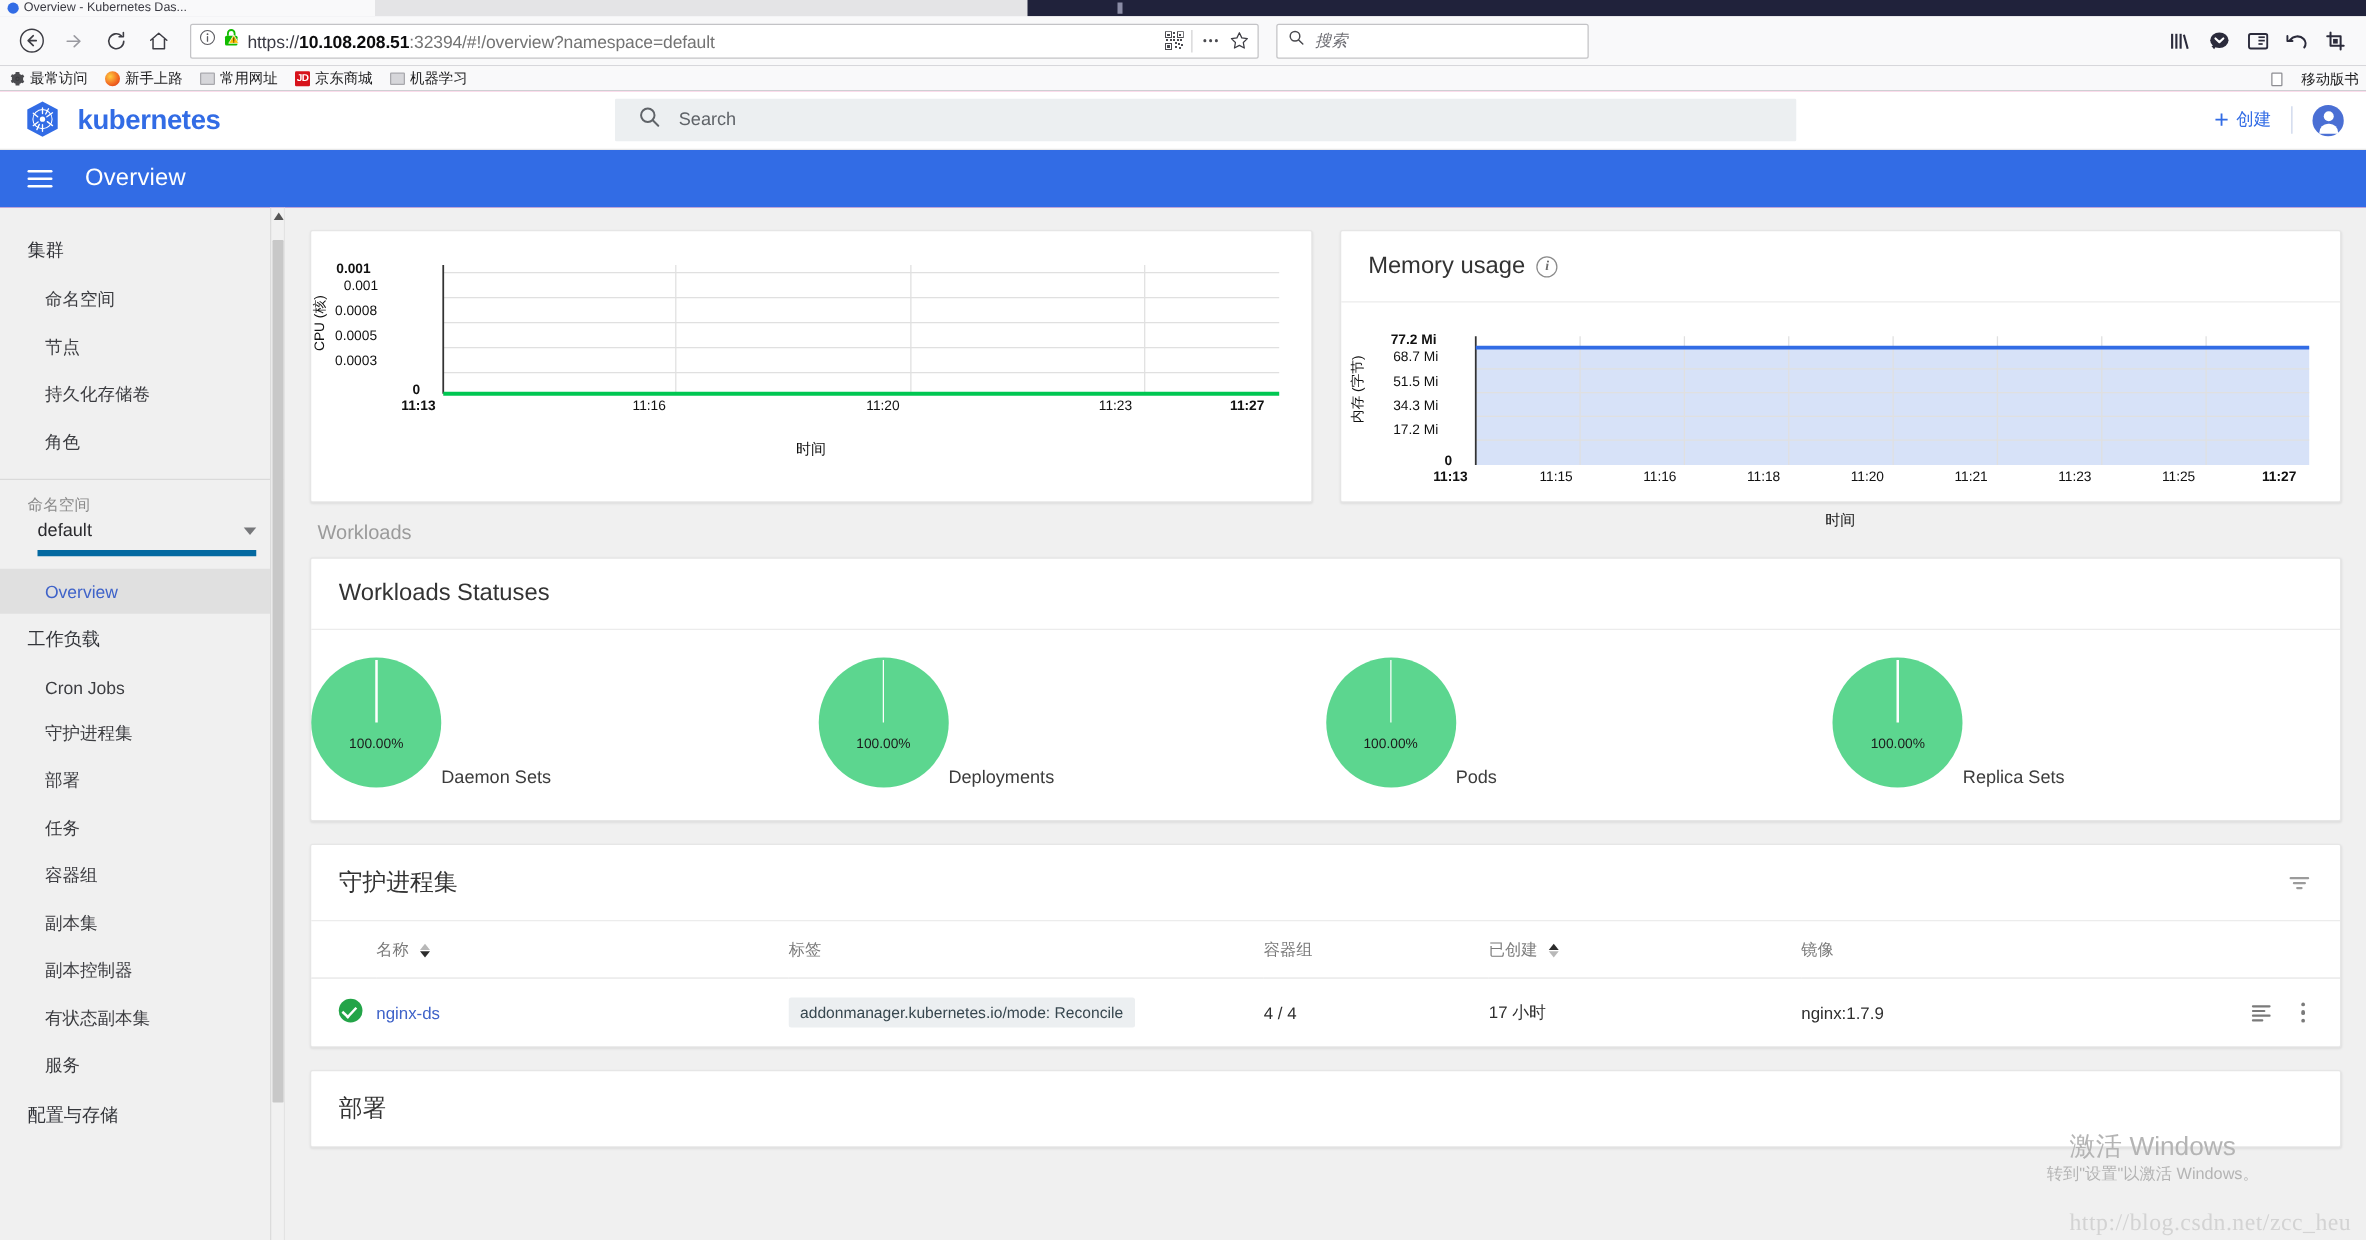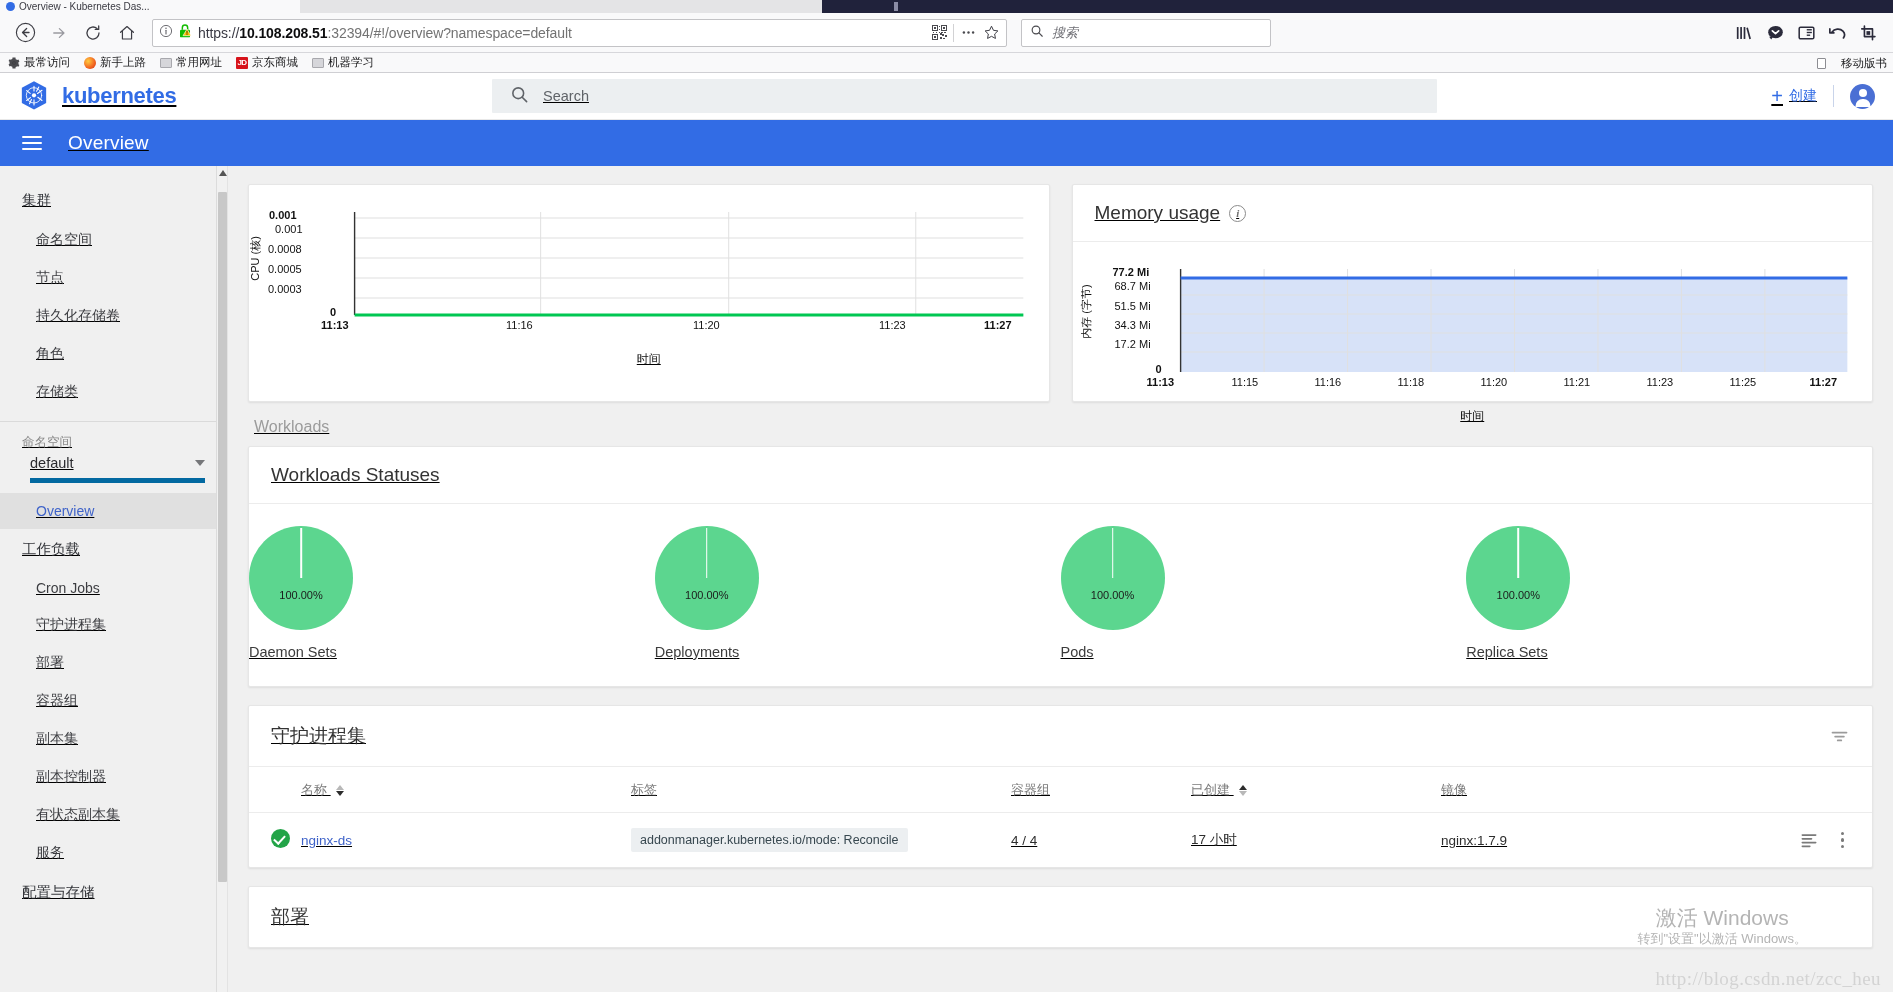--- a/index.html
+++ b/index.html
@@ -124,21 +124,21 @@
     position: absolute; right: 6px; top: 0; height: 20px;
     display: flex; align-items: center; gap: 15px;
     font-size: 11.5px; color: #1a1a1c; white-space: nowrap;
   }
   .bm-sheet {
     width: 9px; height: 11px; background: #fff;
     border: 1px solid #8d8d92; border-radius: 1px;
   }
 
   
-  #k8s-app { position: relative; height: 919px; background: #ec4899; text-decoration: underline; }
+  #k8s-app { position: relative; height: 919px; background: #ec4899; }
 
   #k8s-topbar {
     height: 47px; background: #fff;
     border-bottom: 1px solid #e8e8e8;
     display: flex; align-items: center;
     padding: 0 18px;
   }
   #k8s-logo-wrap { display: flex; align-items: center; gap: 12px; flex: none; width: 474px; }
   #k8s-logo {
     width: 32px; height: 32px; flex: none;
@@ -289,21 +289,21 @@
 
   .section-label {
     font-size: 16px; color: #9b9b9b;
     padding: 16px 4px 10px 6px;
   }
 
   #statuses-card { margin-bottom: 18px; }
   #pies {
     display: flex; padding: 22px 0 26px;
   }
-  .pie-cell { flex: 1; display: flex; flex-direction: column; align-items: flex-start; }
+  .pie-cell { flex: 1; display: flex; flex-direction: row; align-items: flex-end; }
   .pie {
     width: 104px; height: 104px; border-radius: 50%;
     position: relative;
   }
   .pie .needle {
     position: absolute; left: 50%; top: 2px;
     width: 1.6px; height: 50px;
     background: #fff; transform: translateX(-50%);
   }
   .pie .pct {
@@ -627,36 +627,36 @@
   </div>
 
   <div id="k8s-body">
 
     <div id="sidebar">
       <div class="nav-section">集群</div>
       <div class="nav-item">命名空间</div>
       <div class="nav-item">节点</div>
       <div class="nav-item">持久化存储卷</div>
       <div class="nav-item">角色</div>
-      <div class="nav-item">存储类</div>
 
       <div class="nav-sep"></div>
 
       <div id="ns-label">命名空间</div>
       <div id="ns-select">
         <span>default</span>
         <span class="caret-down"></span>
       </div>
 
       <div class="nav-item active">Overview</div>
 
       <div class="nav-section">工作负载</div>
       <div class="nav-item">Cron Jobs</div>
       <div class="nav-item">守护进程集</div>
       <div class="nav-item">部署</div>
+      <div class="nav-item">任务</div>
       <div class="nav-item">容器组</div>
       <div class="nav-item">副本集</div>
       <div class="nav-item">副本控制器</div>
       <div class="nav-item">有状态副本集</div>
 
       <div class="nav-item">服务</div>
 
       <div class="nav-section">配置与存储</div>
 
       <div id="sidebar-scrollbar">

